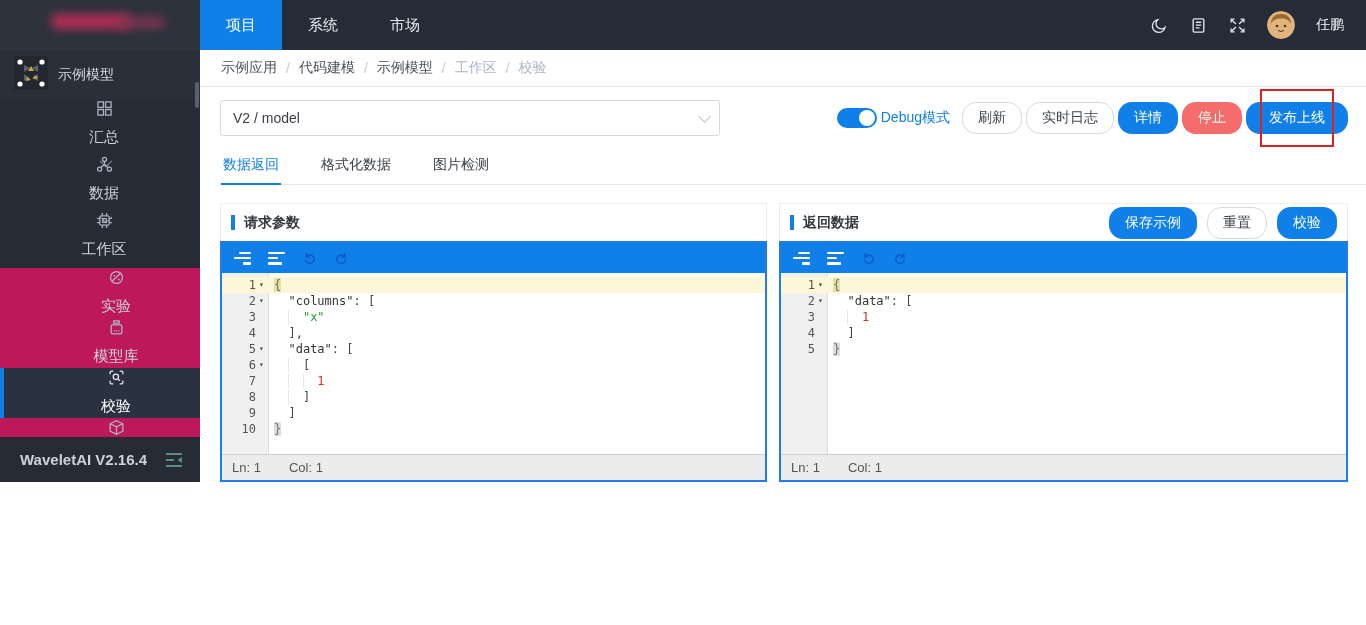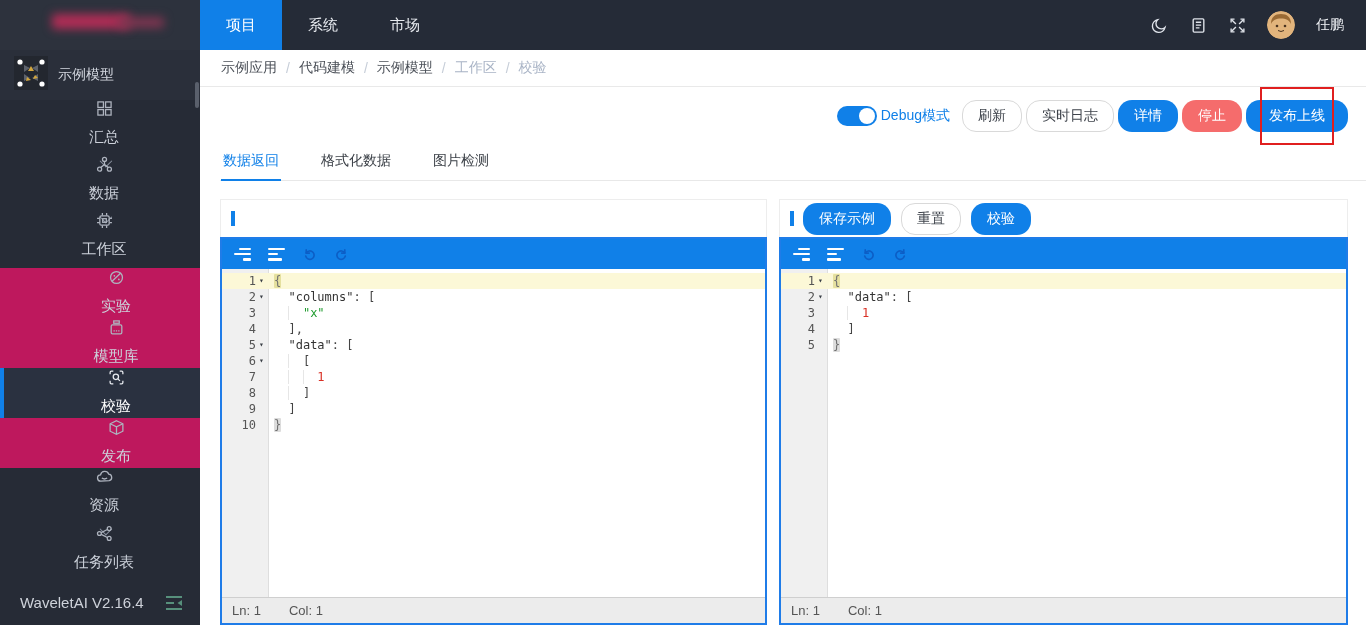--- a/index.html
+++ b/index.html
@@ -1,18 +1,18 @@
 <!DOCTYPE html>
 <html><head>
 <meta charset="utf-8">
 <style>
   * { margin:0; padding:0; box-sizing:border-box; }
   html,body { width:1366px; height:625px; overflow:hidden; background:#fff;
               font-family:"Liberation Sans","DejaVu Sans",sans-serif; }
-  .app { width:1366px; height:625px; display:flex; flex-direction:column; }
+  .app { width:1366px; height:482px; display:flex; flex-direction:column; }
 
   
   .topnav { height:50px; flex:none; background:#252b37; display:flex; align-items:stretch; color:#e8ebf0; }
   .brand { width:200px; flex:none; background:#2d323d; position:relative; }
   .blur1 { position:absolute; left:52px; top:14px; width:78px; height:15px; background:#b12d56; filter:blur(5px); border-radius:3px; }
   .blur2 { position:absolute; left:118px; top:17px; width:46px; height:11px; background:#7e3550; filter:blur(5px); border-radius:3px; }
   .nav-tabs { display:flex; align-items:stretch; }
   .nav-tab { display:flex; align-items:center; padding:0 26px; font-size:15px; cursor:pointer; color:#e8ebf0; }
   .nav-tab.active { background:#1080e8; color:#fff; }
   .topnav-right { margin-left:auto; display:flex; align-items:center; gap:21px; padding-right:22px; }
@@ -35,21 +35,21 @@
   .mi.sub { height:50px; padding-left:48px; background:#be185d; }
   .mi.active { background:#2a3140; color:#fff; }
   .mi.active::before { content:""; position:absolute; left:0; top:0; bottom:0; width:4px; background:#1080e8; }
   .mi-icon { width:18px; height:18px; color:#aeb4bf; display:flex; align-items:center; justify-content:center; }
   .mi-icon svg { width:17px; height:17px; }
   .mi.active .mi-icon { color:#e8ebf0; }
   .chev { width:9px; height:9px; border-right:1.6px solid #8d95a3; border-bottom:1.6px solid #8d95a3; flex:none; }
   .chev.down { transform:rotate(45deg) translateY(-2px); }
   .chev.up { transform:rotate(-135deg) translateY(-2px); }
   .side-footer { height:45px; flex:none; display:flex; align-items:center; padding:0 16px 0 20px; gap:10px; }
-  .version { font-size:15px; font-weight:normal; color:#ced2da; flex:1; }
+  .version { font-size:15px; font-weight:bold; color:#ced2da; flex:1; }
   .fold-icon { width:20px; height:18px; color:#57907c; }
   .fold-icon svg { width:20px; height:18px; }
 
   
   .main { flex:1; min-width:0; background:#fff; display:flex; flex-direction:column; }
   .breadcrumb { height:37px; flex:none; display:flex; align-items:center; padding-left:21px; border-bottom:1px solid #e9e9e9; font-size:14px; }
   .bc-item { color:#4a4f57; cursor:pointer; }
   .bc-item.muted { color:#a9b4c6; }
   .bc-sep { color:#c6cdd8; margin:0 9px; }
 
@@ -294,20 +294,24 @@
           <span class="bc-item">示例模型</span>
           <span class="bc-sep">/</span>
           <span class="bc-item muted">工作区</span>
           <span class="bc-sep">/</span>
           <span class="bc-item muted">校验</span>
         </div>
 
       <div class="content">
 
         <div class="row-select">
+          <div class="vselect">
+            <span class="val">V2 / model</span>
+            <span class="sel-chev"></span>
+          </div>
           <div class="controls">
             <span class="toggle">
                 <span class="knob"></span>
               </span>
             <span class="debug-label">Debug模式</span>
             <button class="btn ghost">刷新</button>
             <button class="btn ghost">实时日志</button>
             <button class="btn blue">详情</button>
             <button class="btn red">停止</button>
             <button class="btn blue">
@@ -320,20 +324,21 @@
             <div class="ctab active">数据返回</div>
             <div class="ctab">格式化数据</div>
             <div class="ctab">图片检测</div>
           </div>
 
         <div class="panels">
 
           <div class="panel left">
             <div class="ptitle">
               <span class="accent"></span>
+              <span class="ttl">请求参数</span>
             </div>
             <div class="editor-box">
               <div class="etoolbar">
                 <span class="tbicon">
                     <i style="width:12px;margin-left:5px"></i>
                     <i style="width:17px"></i>
                     <i style="width:8px;margin-left:9px"></i>
                   </span>
                 <span class="tbicon">
                     <i style="width:17px"></i>
@@ -424,20 +429,21 @@
               <div class="estatus">
                 <span>Ln: 1</span>
                 <span>Col: 1</span>
               </div>
             </div>
           </div>
 
           <div class="panel right">
             <div class="ptitle">
               <span class="accent"></span>
+              <span class="ttl">返回数据</span>
               <button class="btn blue">保存示例</button>
               <button class="btn ghost">重置</button>
               <button class="btn blue">校验</button>
             </div>
             <div class="editor-box">
               <div class="etoolbar">
                 <span class="tbicon">
                     <i style="width:12px;margin-left:5px"></i>
                     <i style="width:17px"></i>
                     <i style="width:8px;margin-left:9px"></i>

